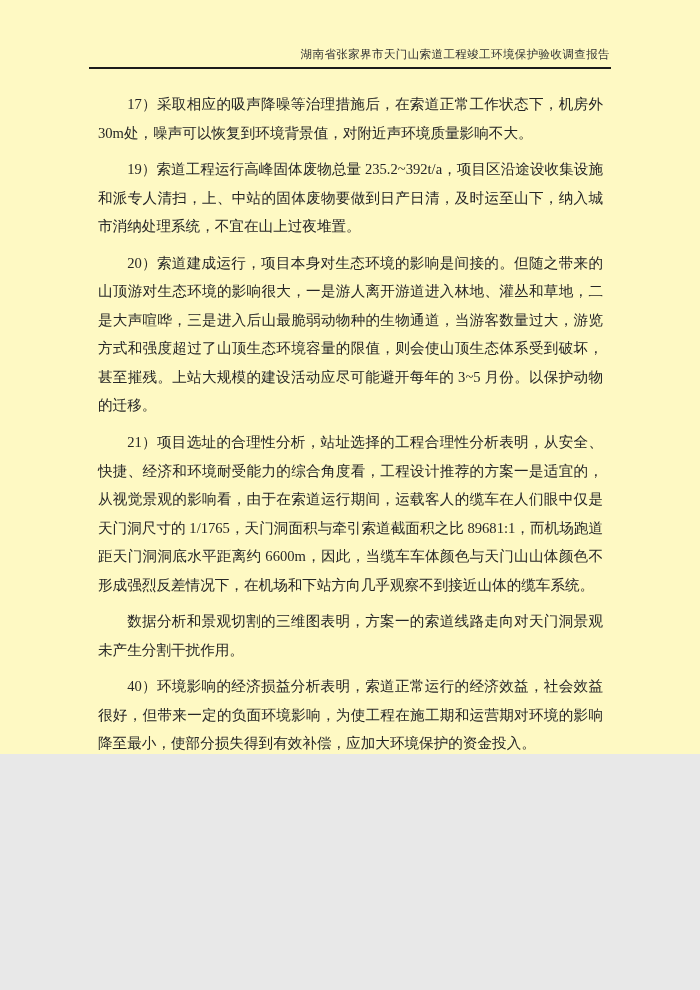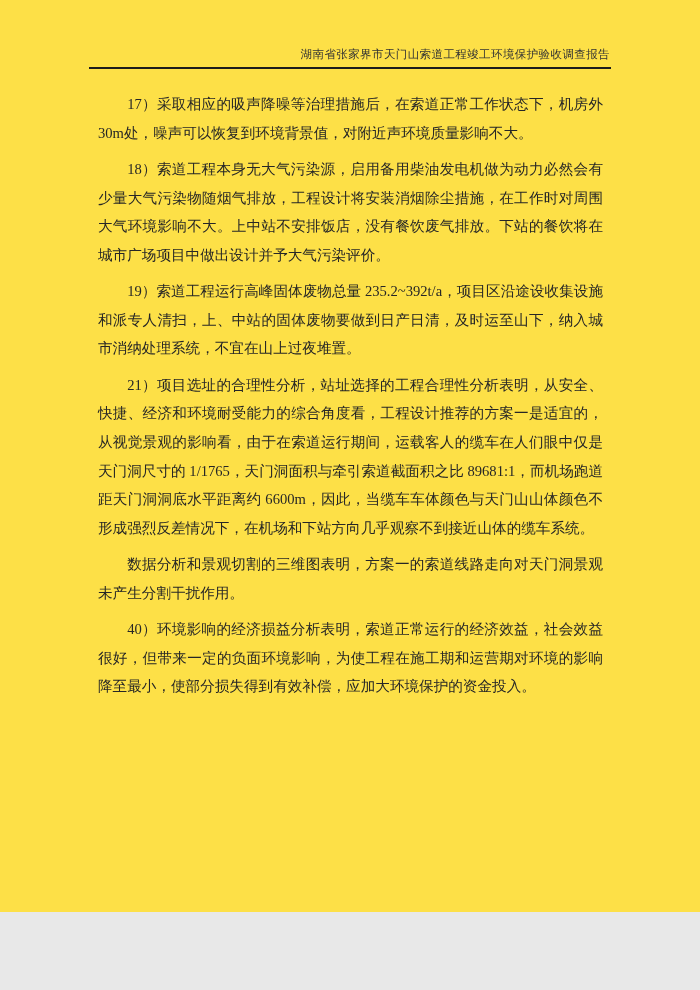--- a/index.html
+++ b/index.html
@@ -3,23 +3,23 @@
 <meta charset="utf-8">
 <style>
   html, body {
     margin: 0;
     padding: 0;
     background: #e8e8e8;
   }
   .page {
     position: relative;
     width: 700px;
-    height: 912px;
+    height: 754px;
     margin: 0 auto;
-    background: #fde047;
+    background: #fef9c3;
     font-family: "Liberation Serif", "DejaVu Serif", serif;
     color: #262626;
     overflow: hidden;
   }
   .page-header {
     position: absolute;
     top: 47px;
     left: 90px;
     right: 90px;
     text-align: right;
@@ -67,22 +67,22 @@
 <body>
 
 <div class="page">
 
   <div class="page-header">湖南省张家界市天门山索道工程竣工环境保护验收调查报告</div>
 
   <div class="header-rule"></div>
 
   <div class="doc-body">
     <p class="para">17）采取相应的吸声降噪等治理措施后，在索道正常工作状态下，机房外 30m处，噪声可以恢复到环境背景值，对附近声环境质量影响不大。</p>
-    <p class="para">18）索道工程本身无大气污染源，启用备用柴油发电机做为动力必然会有少量大气污染物随烟气排放，工程设计将安装消烟除尘措施，在工作时对周围大气环境影响不大。上中站不安排饭店，没有餐饮废气排放。下站的餐饮将在城市广场项目中做出设计并予大气污染评价。</p>
     <p class="para">19）索道工程运行高峰固体废物总量 235.2~392t/a，项目区沿途设收集设施和派专人清扫，上、中站的固体废物要做到日产日清，及时运至山下，纳入城市消纳处理系统，不宜在山上过夜堆置。</p>
+    <p class="para">20）索道建成运行，项目本身对生态环境的影响是间接的。但随之带来的山顶游对生态环境的影响很大，一是游人离开游道进入林地、灌丛和草地，二是大声喧哗，三是进入后山最脆弱动物种的生物通道，当游客数量过大，游览方式和强度超过了山顶生态环境容量的限值，则会使山顶生态体系受到破坏，甚至摧残。上站大规模的建设活动应尽可能避开每年的 3~5 月份。以保护动物的迁移。</p>
     <p class="para">21）项目选址的合理性分析，站址选择的工程合理性分析表明，从安全、快捷、经济和环境耐受能力的综合角度看，工程设计推荐的方案一是适宜的，从视觉景观的影响看，由于在索道运行期间，运载客人的缆车在人们眼中仅是天门洞尺寸的 1/1765，天门洞面积与牵引索道截面积之比 89681:1，而机场跑道距天门洞洞底水平距离约 6600m，因此，当缆车车体颜色与天门山山体颜色不形成强烈反差情况下，在机场和下站方向几乎观察不到接近山体的缆车系统。</p>
     <p class="para">数据分析和景观切割的三维图表明，方案一的索道线路走向对天门洞景观未产生分割干扰作用。</p>
     <p class="para">40）环境影响的经济损益分析表明，索道正常运行的经济效益，社会效益很好，但带来一定的负面环境影响，为使工程在施工期和运营期对环境的影响降至最小，使部分损失得到有效补偿，应加大环境保护的资金投入。</p>
   </div>
 
   <div class="page-footer">25</div>
 
 </div>
 
 </body></html>

